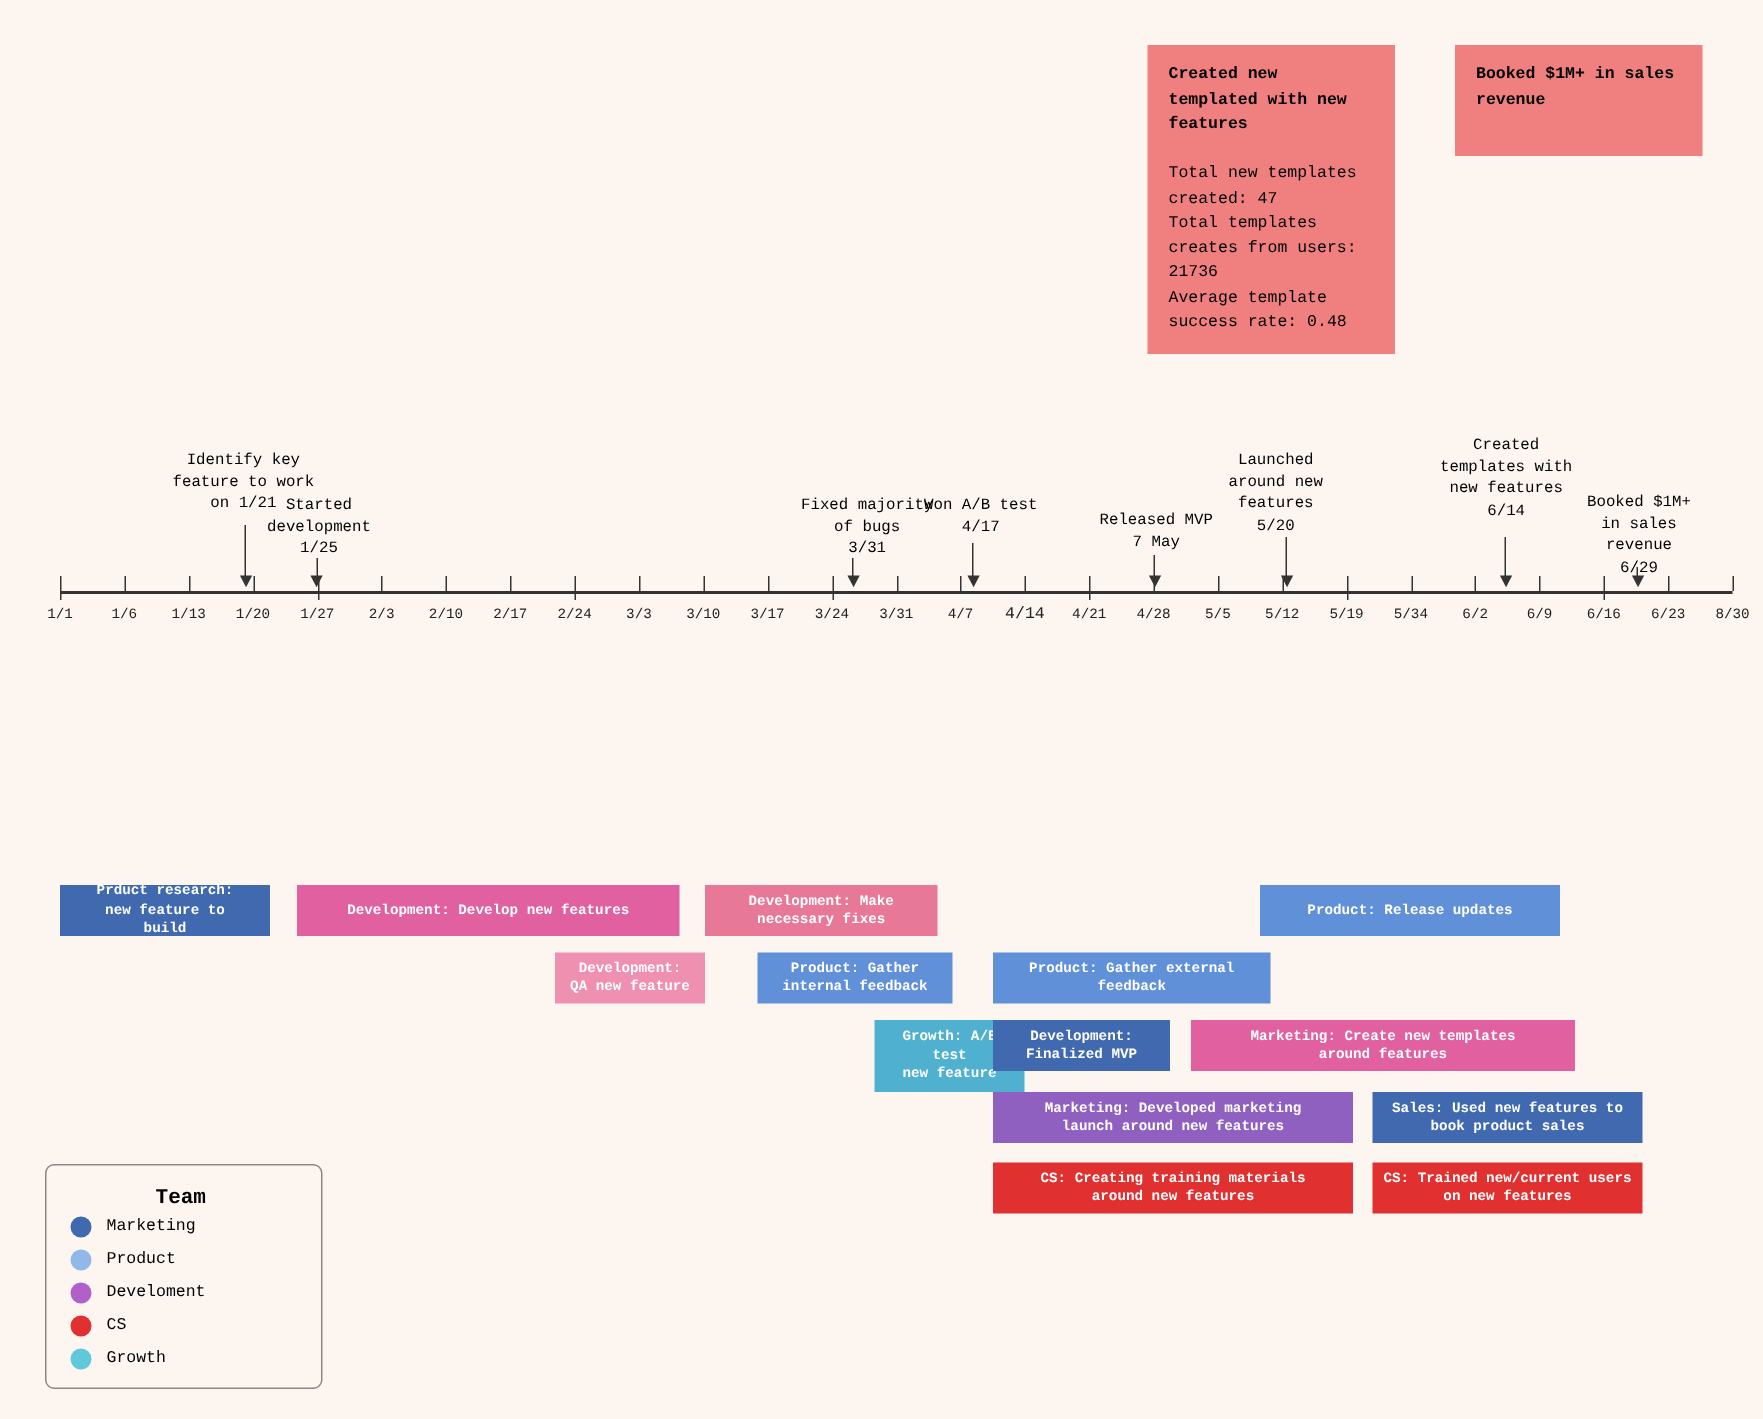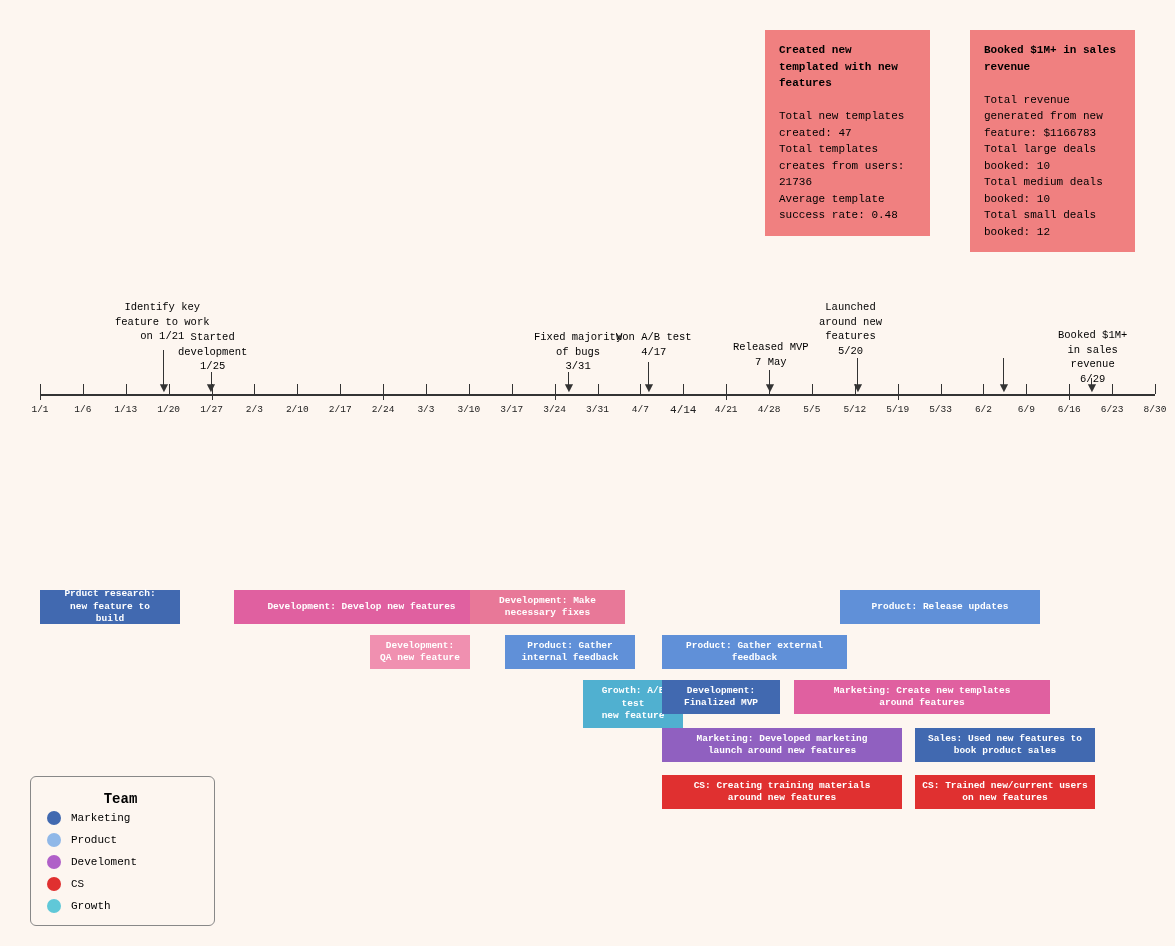--- a/index.html
+++ b/index.html
@@ -19,21 +19,20 @@
 <div id="app" style="position:relative; width:1175px; min-height:946px;">
 
 
   <div style="position:absolute; top:30px; left:765px; width:165px; background:#f08080; padding:12px 14px; font-size:11px; line-height:1.5;">
     <strong>Created new templated with new features</strong><br><br>
     <span>Total new templates created: 47<br>Total templates creates from users: 21736<br>Average template success rate: 0.48</span>
   </div>
 
   <div style="position:absolute; top:30px; left:970px; width:165px; background:#f08080; padding:12px 14px; font-size:11px; line-height:1.5;">
     <strong>Booked $1M+ in sales revenue</strong><br><br>
-    <span>Total revenue generated from new feature: $1166783<br>Total large deals booked: 10<br>Total medium deals booked: 10<br>Total small deals booked: 12</span>
   </div>
 
   <div style="position:absolute; top:290px; left:0; right:0; height:290px;">
 
     <div style="position:absolute; left:115px; top:10px; text-align:center; font-size:10.5px; line-height:1.4;">
       Identify key<br>feature to work<br>on 1/21
     </div>
 
     <div style="position:absolute; left:163px; top:60px; width:1px; height:35px; background:#333;"></div>
 
@@ -55,20 +54,23 @@
     <div style="position:absolute; left:733px; top:50px; text-align:center; font-size:10.5px; line-height:1.4;">
       Released MVP<br>7 May
     </div>
     <div style="position:absolute; left:769px; top:80px; width:1px; height:18px; background:#333;"></div>
 
     <div style="position:absolute; left:819px; top:10px; text-align:center; font-size:10.5px; line-height:1.4;">
       Launched<br>around new<br>features<br>5/20
     </div>
     <div style="position:absolute; left:857px; top:68px; width:1px; height:30px; background:#333;"></div>
 
+    <div style="position:absolute; left:960px; top:0px; text-align:center; font-size:10.5px; line-height:1.4;">
+      Created<br>templates with<br>new features<br>6/14
+    </div>
     <div style="position:absolute; left:1003px; top:68px; width:1px; height:30px; background:#333;"></div>
 
     <div style="position:absolute; left:1058px; top:38px; text-align:center; font-size:10.5px; line-height:1.4;">
       Booked $1M+<br>in sales<br>revenue<br>6/29
     </div>
     <div style="position:absolute; left:1091px; top:88px; width:1px; height:10px; background:#333;"></div>
 
     <div style="position:absolute; left:159px; top:90px; font-size:14px; color:#333; text-align:center; width:10px;">▼</div>
 
     <div style="position:absolute; left:206px; top:90px; font-size:14px; color:#333; text-align:center; width:10px;">▼</div>
@@ -131,37 +133,37 @@
         <div style="position: absolute; left: 471.731px; font-size: 9.5px; transform: translateX(-50%); white-space: nowrap; color: rgb(34, 34, 34); top: 2px;">3/17</div>
         <div style="position: absolute; left: 514.615px; font-size: 9.5px; transform: translateX(-50%); white-space: nowrap; color: rgb(34, 34, 34); top: 2px;">3/24</div>
         <div style="position: absolute; left: 557.5px; font-size: 9.5px; transform: translateX(-50%); white-space: nowrap; color: rgb(34, 34, 34); top: 2px;">3/31</div>
         <div style="position: absolute; left: 600.385px; font-size: 9.5px; transform: translateX(-50%); white-space: nowrap; color: rgb(34, 34, 34); top: 2px;">4/7</div>
         <div style="position: absolute; left: 643.269px; font-size: 11px; transform: translateX(-50%); white-space: nowrap; color: rgb(34, 34, 34); top: 2px;">4/14</div>
         <div style="position: absolute; left: 686.154px; font-size: 9.5px; transform: translateX(-50%); white-space: nowrap; color: rgb(34, 34, 34); top: 2px;">4/21</div>
         <div style="position: absolute; left: 729.038px; font-size: 9.5px; transform: translateX(-50%); white-space: nowrap; color: rgb(34, 34, 34); top: 2px;">4/28</div>
         <div style="position: absolute; left: 771.923px; font-size: 9.5px; transform: translateX(-50%); white-space: nowrap; color: rgb(34, 34, 34); top: 2px;">5/5</div>
         <div style="position: absolute; left: 814.808px; font-size: 9.5px; transform: translateX(-50%); white-space: nowrap; color: rgb(34, 34, 34); top: 2px;">5/12</div>
         <div style="position: absolute; left: 857.692px; font-size: 9.5px; transform: translateX(-50%); white-space: nowrap; color: rgb(34, 34, 34); top: 2px;">5/19</div>
-        <div style="position: absolute; left: 900.577px; font-size: 9.5px; transform: translateX(-50%); white-space: nowrap; color: rgb(34, 34, 34); top: 2px;">5/33</div>
+        <div style="position: absolute; left: 900.577px; font-size: 9.5px; transform: translateX(-50%); white-space: nowrap; color: rgb(34, 34, 34); top: 2px;">5/34</div>
         <div style="position: absolute; left: 943.462px; font-size: 9.5px; transform: translateX(-50%); white-space: nowrap; color: rgb(34, 34, 34); top: 2px;">6/2</div>
         <div style="position: absolute; left: 986.346px; font-size: 9.5px; transform: translateX(-50%); white-space: nowrap; color: rgb(34, 34, 34); top: 2px;">6/9</div>
         <div style="position: absolute; left: 1029.23px; font-size: 9.5px; transform: translateX(-50%); white-space: nowrap; color: rgb(34, 34, 34); top: 2px;">6/16</div>
         <div style="position: absolute; left: 1072.12px; font-size: 9.5px; transform: translateX(-50%); white-space: nowrap; color: rgb(34, 34, 34); top: 2px;">6/23</div>
         <div style="position: absolute; left: 1115px; font-size: 9.5px; transform: translateX(-50%); white-space: nowrap; color: rgb(34, 34, 34); top: 2px;">8/30</div>
       </div>
 
   </div>
 
   <div style="position:absolute; top:580px; left:40px; right:20px; height:310px;">
 
     <div style="position:absolute; left:0px; top:10px; width:140px; height:34px; background:#4169b0; display:flex; align-items:center; justify-content:center; font-size:9.5px; color:#fff; text-align:center; padding:2px 4px; line-height:1.3; font-weight:bold;">
       Prduct research:<br>new feature to<br>build
     </div>
 
-    <div style="position:absolute; left:158px; top:10px; width:255px; height:34px; background:#e060a0; display:flex; align-items:center; justify-content:center; font-size:9.5px; color:#fff; text-align:center; padding:2px 4px; line-height:1.3; font-weight:bold;margin-left:36px;">
+    <div style="position:absolute; left:158px; top:10px; width:255px; height:34px; background:#e060a0; display:flex; align-items:center; justify-content:center; font-size:9.5px; color:#fff; text-align:center; padding:2px 4px; line-height:1.3; font-weight:bold;">
       Development: Develop new features
     </div>
 
     <div style="position:absolute; left:430px; top:10px; width:155px; height:34px; background:#e87898; display:flex; align-items:center; justify-content:center; font-size:9.5px; color:#fff; text-align:center; padding:2px 4px; line-height:1.3; font-weight:bold;">
       Development: Make necessary fixes
     </div>
 
     <div style="position:absolute; left:800px; top:10px; width:200px; height:34px; background:#6090d8; display:flex; align-items:center; justify-content:center; font-size:9.5px; color:#fff; text-align:center; padding:2px 4px; line-height:1.3; font-weight:bold;">
       Product: Release updates
     </div>

